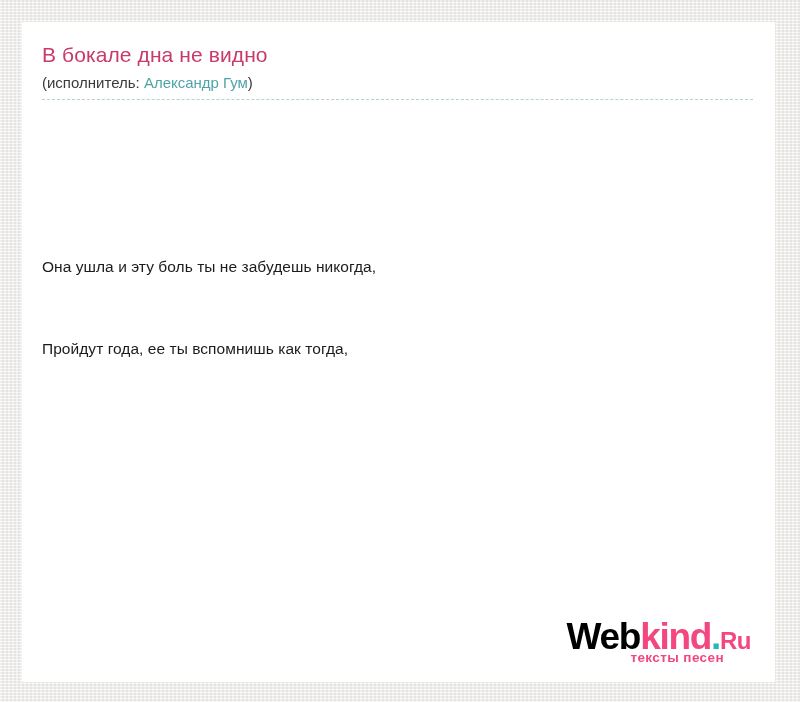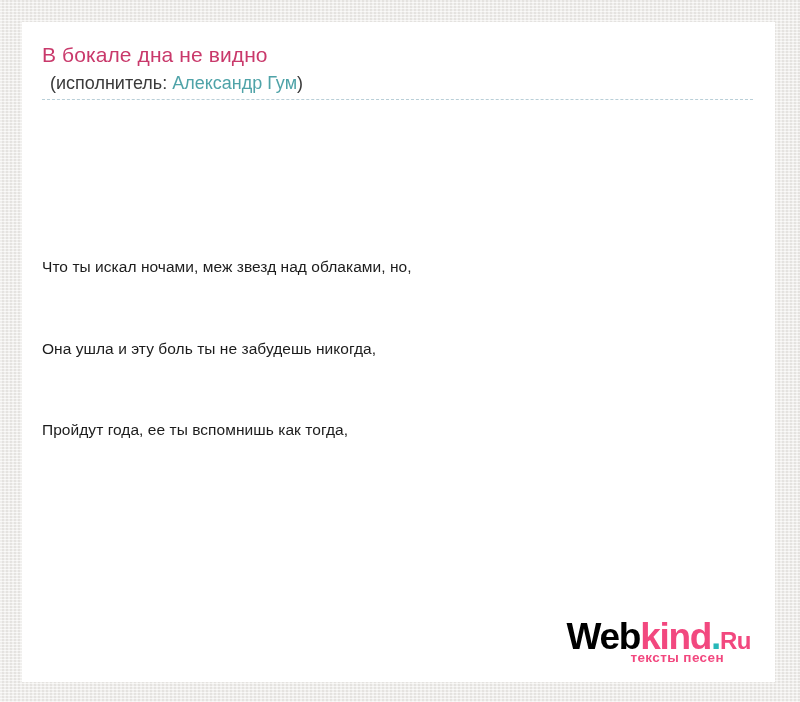--- a/index.html
+++ b/index.html
@@ -46,22 +46,22 @@
     margin: 0;
     padding: 0;
     font-size: 21px;
     font-weight: normal;
     line-height: 26px;
     color: #c9396b;
     letter-spacing: 0.1px;
   }
 
   .artist-line {
-    margin: 6px 0 0 8px;
-    font-size: 18px;
+    margin: 6px 0 0 0;
+    font-size: 15px;
     line-height: 18px;
     color: #3a3a3a;
   }
 
   .artist-link {
     color: #4fa3a8;
     text-decoration: none;
   }
 
   .header-divider {
@@ -138,21 +138,20 @@
 
       <div class="artist-line">
         <span>(исполнитель: </span><a class="artist-link" href="#">Александр Гум</a><span>)</span>
       </div>
 
       <hr class="header-divider">
 
       <div class="lyrics-body">
 
         <p class="verse">
-          <span class="lyric-line">Что ты искал ночами, меж звезд над облаками, но,</span>
           <span class="lyric-line">Она ушла и эту боль ты не забудешь никогда,</span>
           <span class="lyric-line">Пройдут года, ее ты вспомнишь как тогда,</span>
           
         </p>
 
         
 
         
 
       </div>

